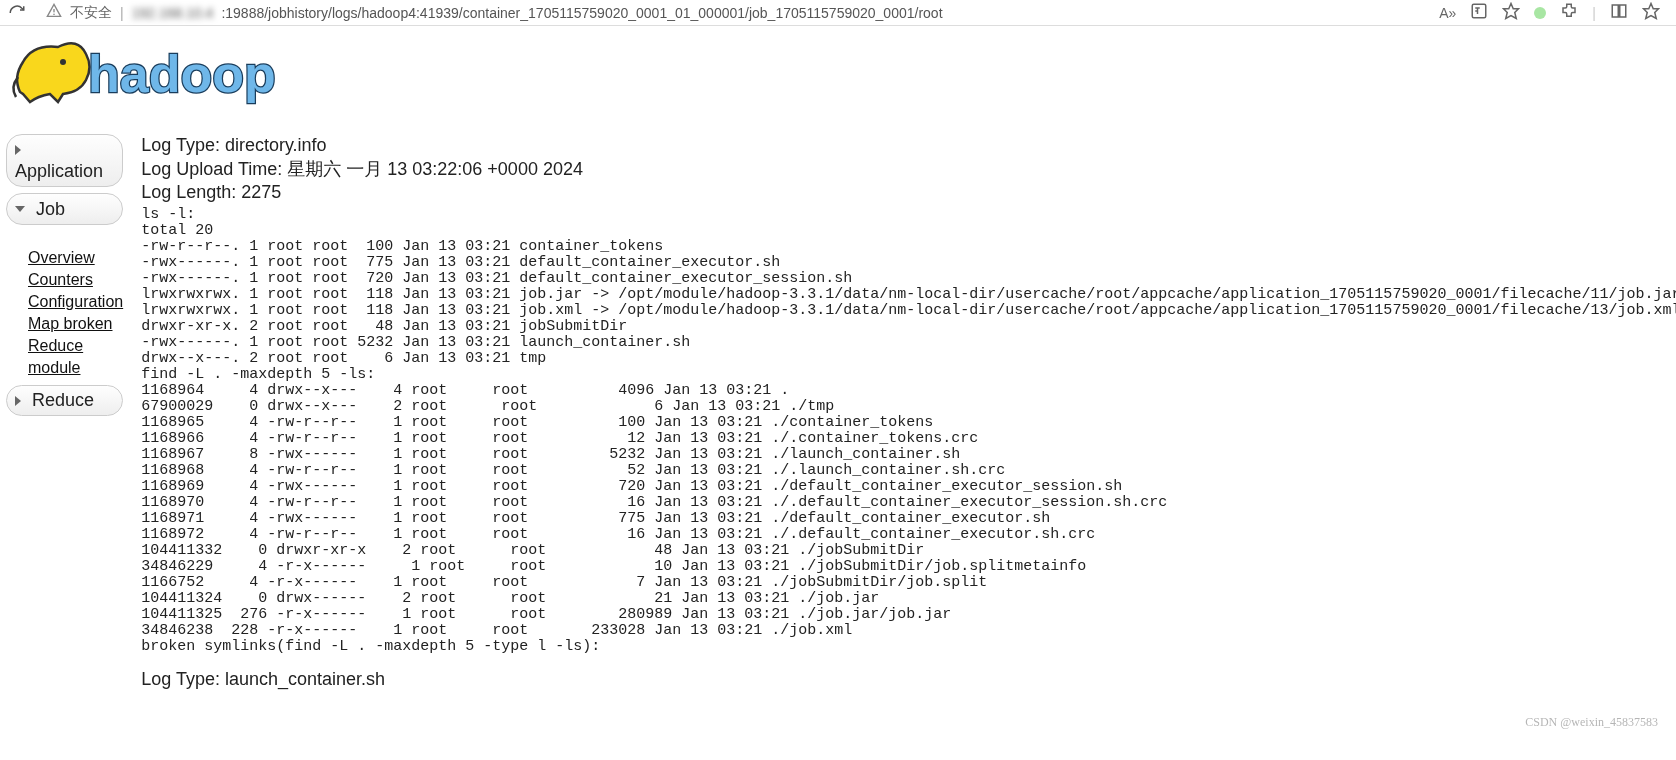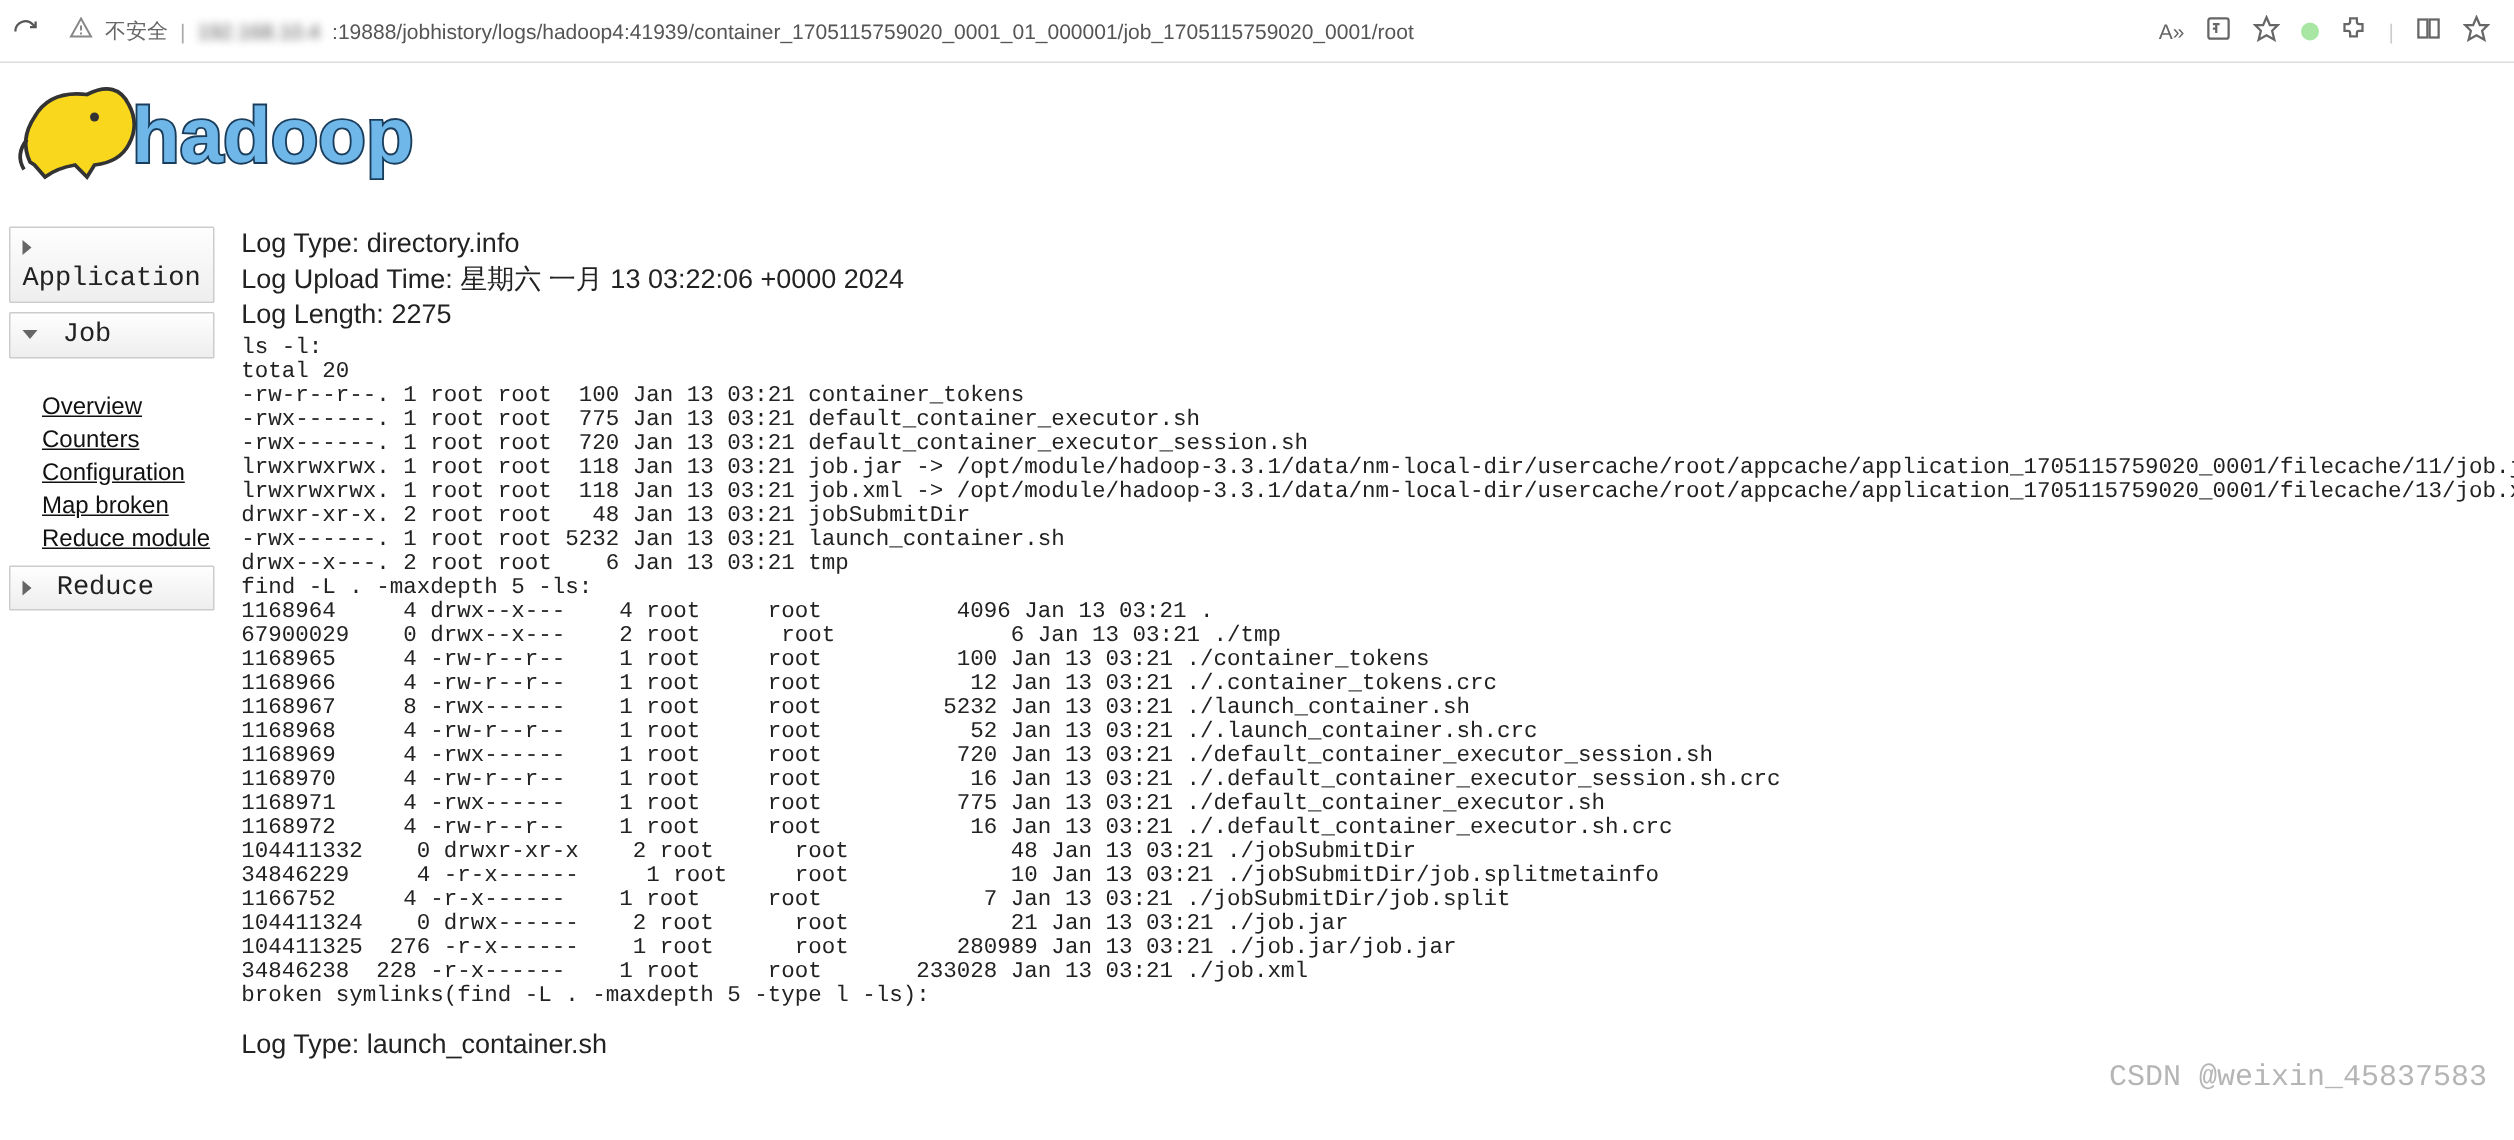--- a/index.html
+++ b/index.html
@@ -6,21 +6,21 @@
   body {
     margin: 0;
     font-family: Arial, Helvetica, sans-serif;
     background: #fff;
     color: #222;
     width: 1676px;
   }
   .browser-bar {
     display: flex;
     align-items: center;
-    height: 42px;
+    height: 26px;
     border-bottom: 1px solid #ddd;
     padding: 0 6px;
     gap: 10px;
     font-size: 14px;
     color: #555;
   }
   .browser-bar .reload {
     width: 22px; height: 22px;
     display: flex; align-items: center; justify-content: center;
   }
@@ -65,26 +65,25 @@
     height: 80px;
   }
 
   .sidebar {
     width: 170px;
     margin: 18px 0 0 6px;
     font-size: 18px;
   }
   .side-sect {
     border: 1px solid #ccc;
-    border-radius: 1px;
+    border-radius: 16px;
     margin-bottom: 6px;
     background: linear-gradient(#fefefe,#eee);
     padding: 4px 8px;
     position: relative;
-    font-family: Liberation Mono, monospace;
   }
   .side-sect .arrow {
     display:inline-block;
     width:0;height:0;
     border-top:5px solid transparent;
     border-bottom:5px solid transparent;
     border-left:6px solid #666;
     margin-right:6px;
     vertical-align: middle;
   }
@@ -124,22 +123,22 @@
     font-size: 15px;
     line-height: 16px;
     white-space: pre;
     margin: 4px 0 14px 0;
   }
   .watermark {
     position: fixed;
     right: 18px;
     bottom: 30px;
     color: rgba(120,120,120,0.55);
-    font-size: 20px;
-    font-family: Liberation Mono, monospace;
+    font-size: 12px;
+    font-family: Liberation Serif, serif;
     pointer-events: none;
   }
 </style>
 </head>
 <body>
 
 <div class="browser-bar">
   <div class="reload">
     <svg width="18" height="18" viewBox="0 0 24 24" fill="none" stroke="#555" stroke-width="2">
         <path d="M3 12a9 9 0 0 1 15.5-6.3L21 8"></path>

